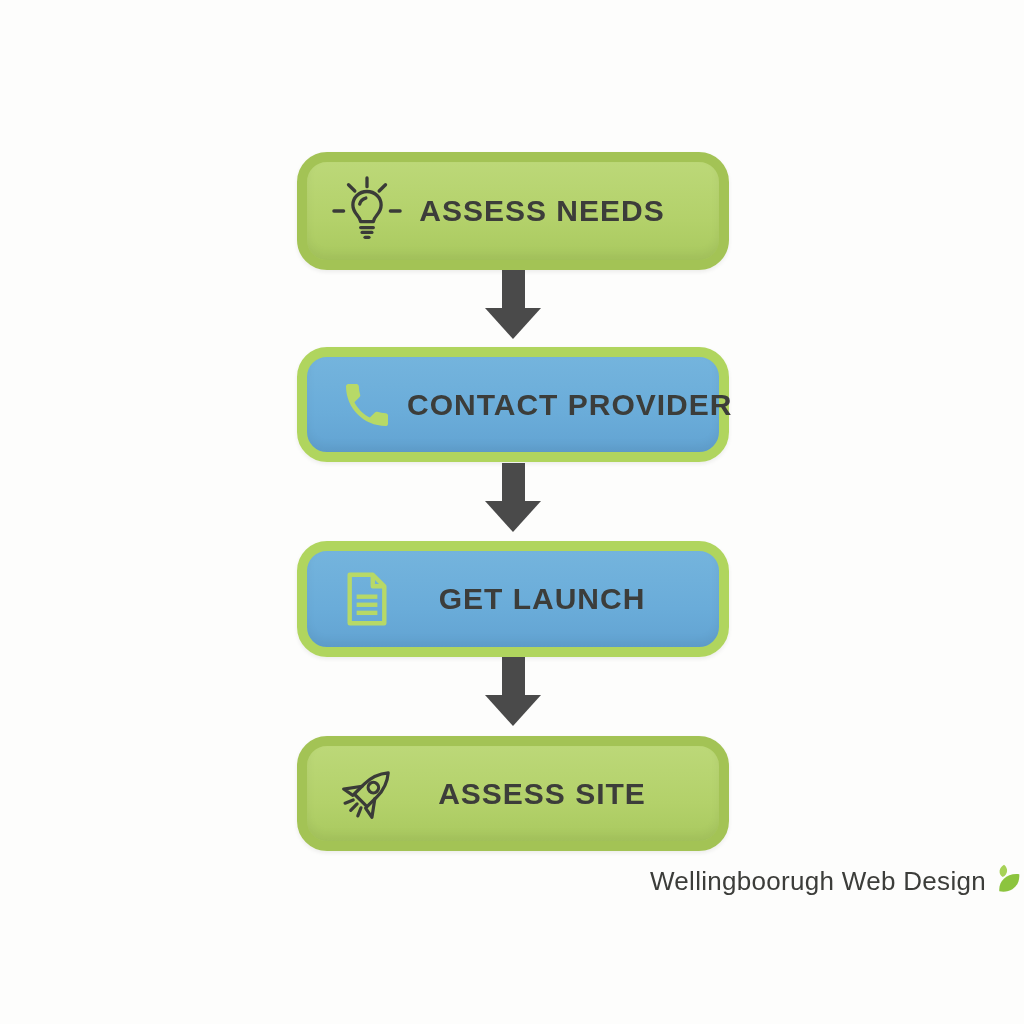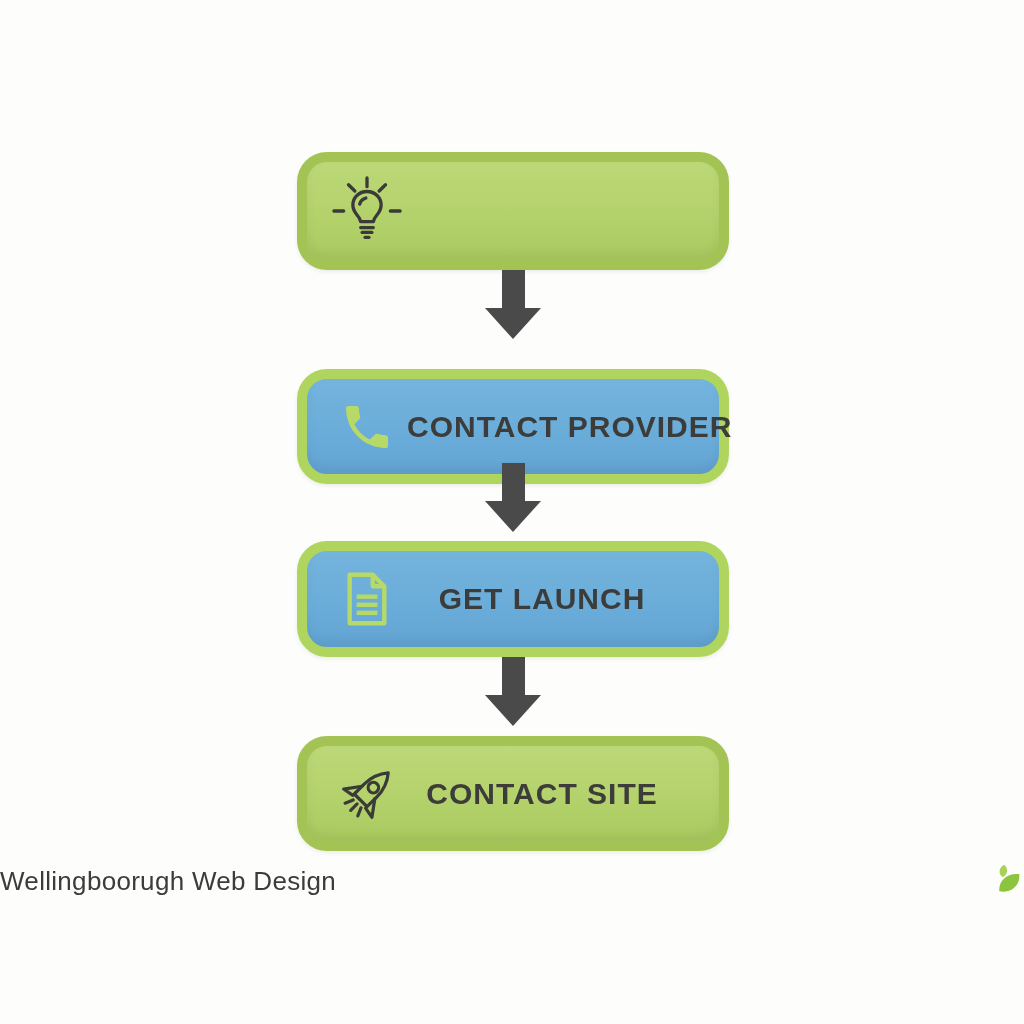--- a/index.html
+++ b/index.html
@@ -26,21 +26,21 @@
   }
   .step--green {
     border-color: var(--green-border, #a3c355);
     background: linear-gradient(180deg, var(--green-fill-light, #bcd878) 0%, var(--green-fill, #b3d16a) 60%, var(--green-fill-dark, #a9c95f) 100%);
   }
   .step--blue {
     border-color: var(--blue-border, #b0d55e);
     background: linear-gradient(180deg, var(--blue-fill-light, #74b4dd) 0%, var(--blue-fill, #6aacd9) 60%, var(--blue-fill-dark, #62a3d2) 100%);
   }
   .s1 { top: 152px; height: 118px; }
-  .s2 { top: 347px; height: 115px; margin-top: 22px; }
+  .s2 { top: 347px; height: 115px; }
   .s3 { top: 541px; height: 116px; }
   .s4 { top: 736px; height: 115px; }
 
   .icon-wrap {
     width: 80px;
     display: flex;
     align-items: center;
     justify-content: center;
     flex: 0 0 auto;
   }
@@ -82,21 +82,21 @@
   }
 
   
   .brand {
     position: absolute;
     top: 864px;
     left: 0;
     width: 1024px;
     display: flex;
     align-items: center;
-    justify-content: space-between;
+    justify-content: flex-end;
   }
   .brand__text {
     font-size: 26px;
     font-weight: 400;
     color: var(--text-dark, #3f4140);
     letter-spacing: 0.3px;
   }
   .brand__leaf { display: inline-flex; margin-top: -4px; }
   .leaf-big   { fill: var(--leaf-green, #8cc43e); }
   .leaf-small { fill: var(--leaf-green-light, #a7d257); }
@@ -116,20 +116,21 @@
         <path d="M57 11 L50.5 17.5"></path>
         <path d="M4 38 H14"></path>
         <path d="M62 38 H72"></path>
         <path d="M38 18 c-8.3 0 -14.5 6.3 -14.5 13.8 c0 4.6 2.1 7.6 4.3 10.3 c1.7 2 3.2 3.9 3.7 6.9 h13 c0.5 -3 2 -4.9 3.7 -6.9 c2.2 -2.7 4.3 -5.7 4.3 -10.3 c0 -7.5 -6.2 -13.8 -14.5 -13.8 z"></path>
         <path d="M30.5 31 c0.8 -3.2 3.2 -5.6 6.3 -6.3"></path>
         <path d="M31.5 55 H44.5"></path>
         <path d="M33 60 H43"></path>
         <path d="M36 65 H40"></path>
       </svg>
     </span>
+    <span class="step__label">ASSESS NEEDS</span>
   </section>
 
   <div class="arrow a1">
     <div class="arrow__stem"></div>
     <div class="arrow__head"></div>
   </div>
 
   <section class="step step--blue s2">
     <span class="icon-wrap icon--green">
       <svg width="56" height="56" viewBox="0 0 24 24" fill="currentColor">
@@ -169,21 +170,21 @@
           <path d="M36 6 C41.5 12.5 45 22 45 31 V45 H27 V31 C27 22 30.5 12.5 36 6 Z"></path>
           <circle cx="36" cy="27" r="5.2"></circle>
           <path d="M27 34 L16 49 L27 47"></path>
           <path d="M45 34 L56 49 L45 47"></path>
           <path d="M30.5 50 L27 58"></path>
           <path d="M36 50 L36 59"></path>
           <path d="M41.5 50 L45 58"></path>
         </g>
       </svg>
     </span>
-    <span class="step__label">CONTACT SITE</span>
+    <span class="step__label">ASSESS SITE</span>
   </section>
 
   <footer class="brand">
     <span class="brand__text">Wellingboorugh Web Design</span>
     <span class="brand__leaf">
       <svg width="38" height="38" viewBox="0 0 40 40">
         <path class="leaf-small" d="M19 5 C23.5 8.5 23.5 15 17.5 18 C12.5 14.5 13.5 8 19 5 Z"></path>
         <path class="leaf-big" d="M35 15 C36 27 26.5 35.5 14 33 C13 22.5 21.5 13.5 35 15 Z"></path>
       </svg>
     </span>

